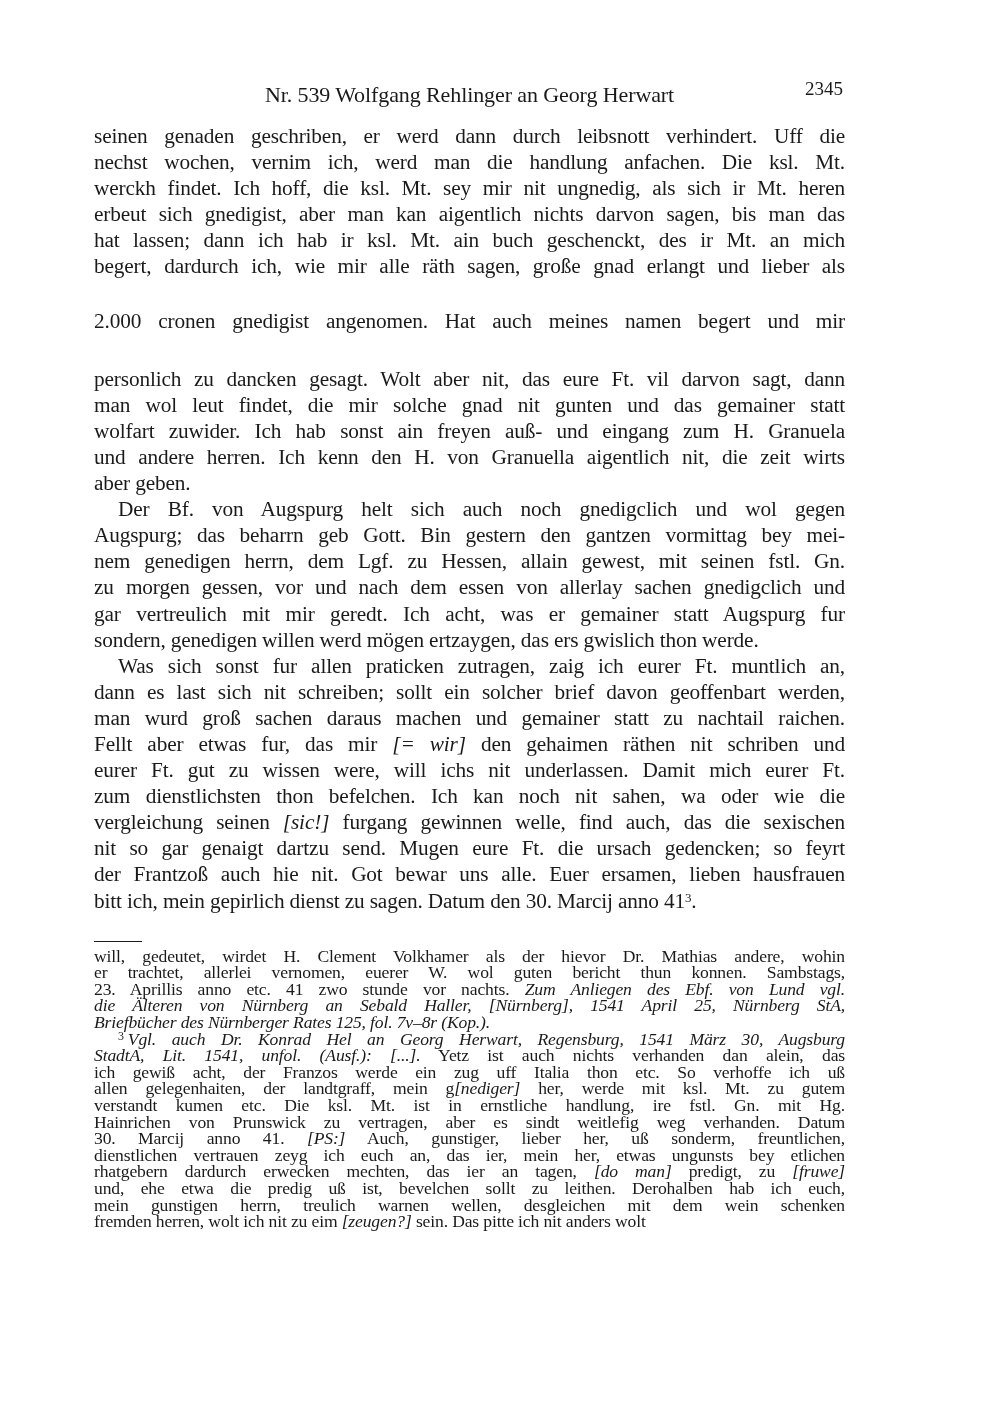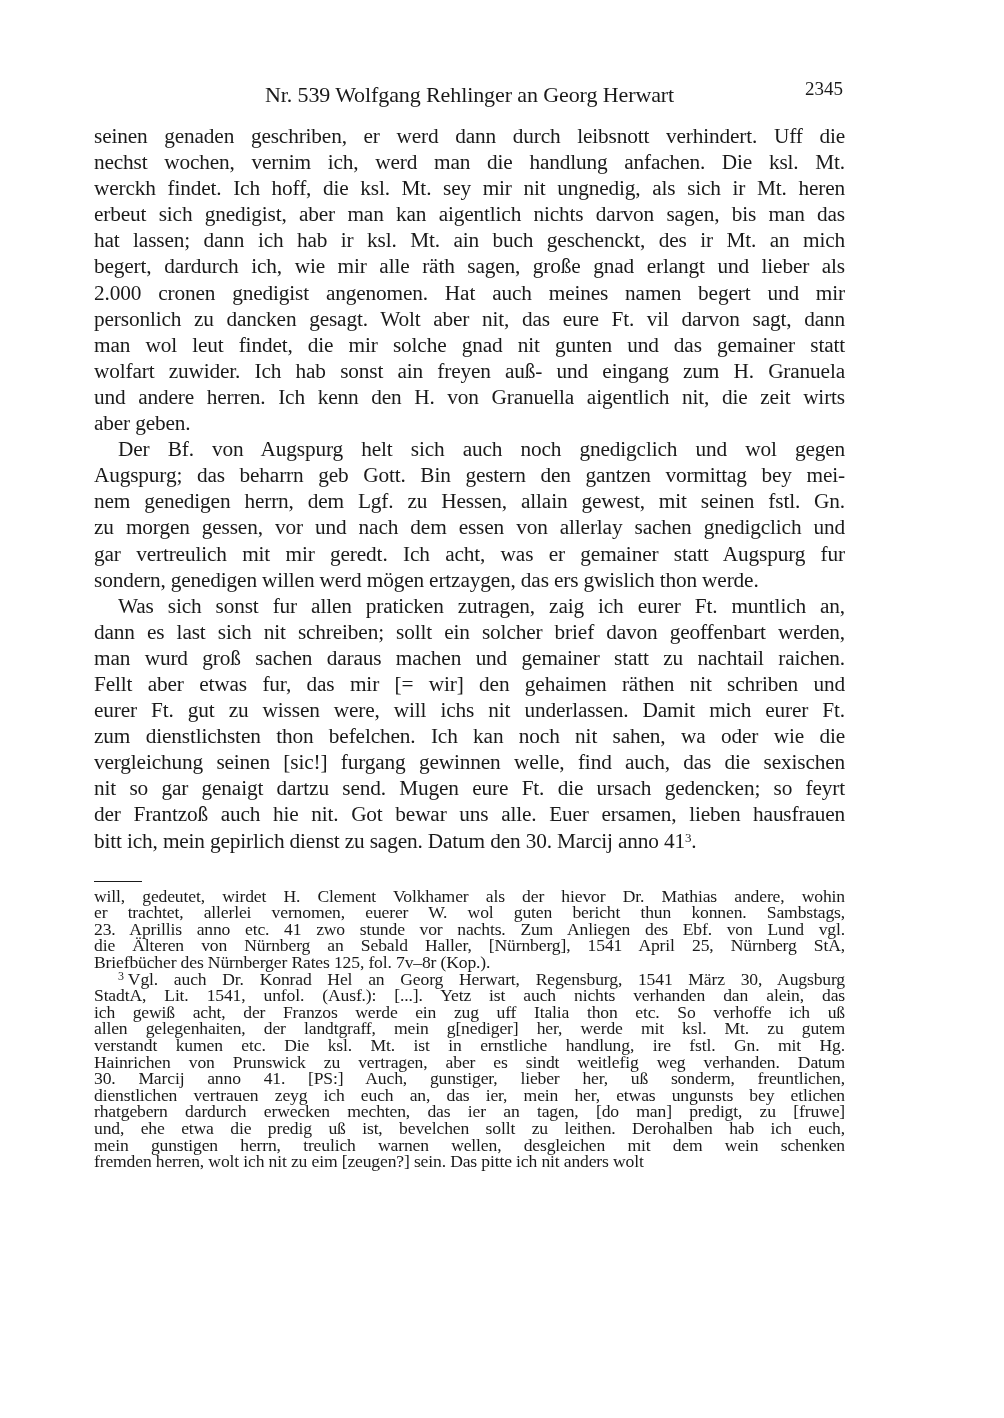--- a/index.html
+++ b/index.html
@@ -54,20 +54,21 @@
   .body-text .line {
     display: block;
     text-align: justify;
     text-align-last: justify;
     white-space: nowrap;
   }
   .body-text .line.last {
     text-align-last: left;
   }
   .it {
+    font-style: italic;
     margin-top: 34px;
   }
   sup {
     font-size: 13px;
     vertical-align: top;
     position: relative;
     top: -3px;
   }
   .footnote-rule {
     width: 48px;
@@ -111,22 +112,22 @@
   </div>
 
   <div class="body-text" id="body-text">
       <p>
         <span class="line" style="height: 26.1px;"><span>seinen genaden geschriben, er werd dann durch leibsnott verhindert. Uff die</span></span>
         <span class="line" style="height: 26.1px;"><span>nechst wochen, vernim ich, werd man die handlung anfachen. Die ksl. Mt.</span></span>
         <span class="line" style="height: 26.1px;"><span>werckh findet. Ich hoff, die ksl. Mt. sey mir nit ungnedig, als sich ir Mt. heren</span></span>
         <span class="line" style="height: 26.1px;"><span>erbeut sich gnedigist, aber man kan aigentlich nichts darvon sagen, bis man das</span></span>
         <span class="line" style="height: 26.1px;"><span>hat lassen; dann ich hab ir ksl. Mt. ain buch geschenckt, des ir Mt. an mich</span></span>
         <span class="line" style="height: 26.1px;"><span>begert, dardurch ich, wie mir alle räth sagen, große gnad erlangt und lieber als</span></span>
-        <span class="line" style="height: 26.1px;"><span>2.000 cronen gnedigist angenomen. Hat auch meines namen begert und mir</span></span>
-        <span class="line" style="height: 26.1px;"><span>personlich zu dancken gesagt. Wolt aber nit, das eure Ft. vil darvon sagt, dann</span></span>
+        <span class="line" style="height: 26.1px; margin-top: 28px;"><span>2.000 cronen gnedigist angenomen. Hat auch meines namen begert und mir</span></span>
+        <span class="line" style="height: 26.1px; margin-top: 32px;"><span>personlich zu dancken gesagt. Wolt aber nit, das eure Ft. vil darvon sagt, dann</span></span>
         <span class="line" style="height: 26.1px;"><span>man wol leut findet, die mir solche gnad nit gunten und das gemainer statt</span></span>
         <span class="line" style="height: 26.1px;"><span>wolfart zuwider. Ich hab sonst ain freyen auß- und eingang zum H. Granuela</span></span>
         <span class="line" style="height: 26.1px;"><span>und andere herren. Ich kenn den H. von Granuella aigentlich nit, die zeit wirts</span></span>
         <span class="line last" style="height: 26.1px;"><span>aber geben.</span></span>
       </p>
       <p>
         <span class="line" style="height: 26.1px; padding-left: 24px;"><span>Der Bf. von Augspurg helt sich auch noch gnedigclich und wol gegen</span></span>
         <span class="line" style="height: 26.1px;"><span>Augspurg; das beharrn geb Gott. Bin gestern den gantzen vormittag bey mei-</span></span>
         <span class="line" style="height: 26.1px;"><span>nem genedigen herrn, dem Lgf. zu Hessen, allain gewest, mit seinen fstl. Gn.</span></span>
         <span class="line" style="height: 26.1px;"><span>zu morgen gessen, vor und nach dem essen von allerlay sachen gnedigclich und</span></span>

